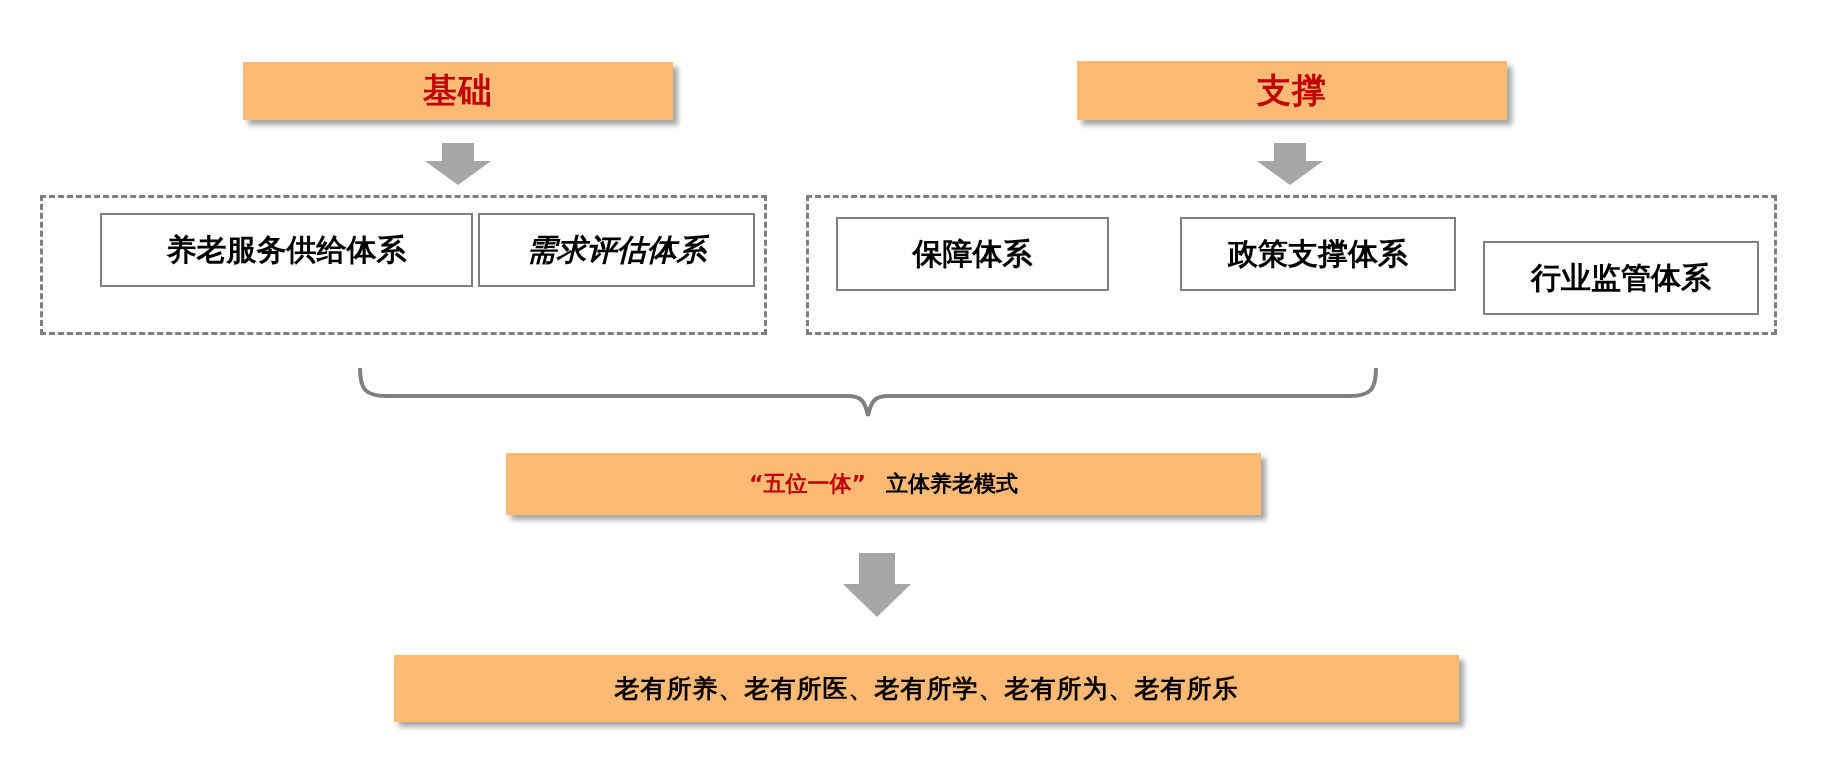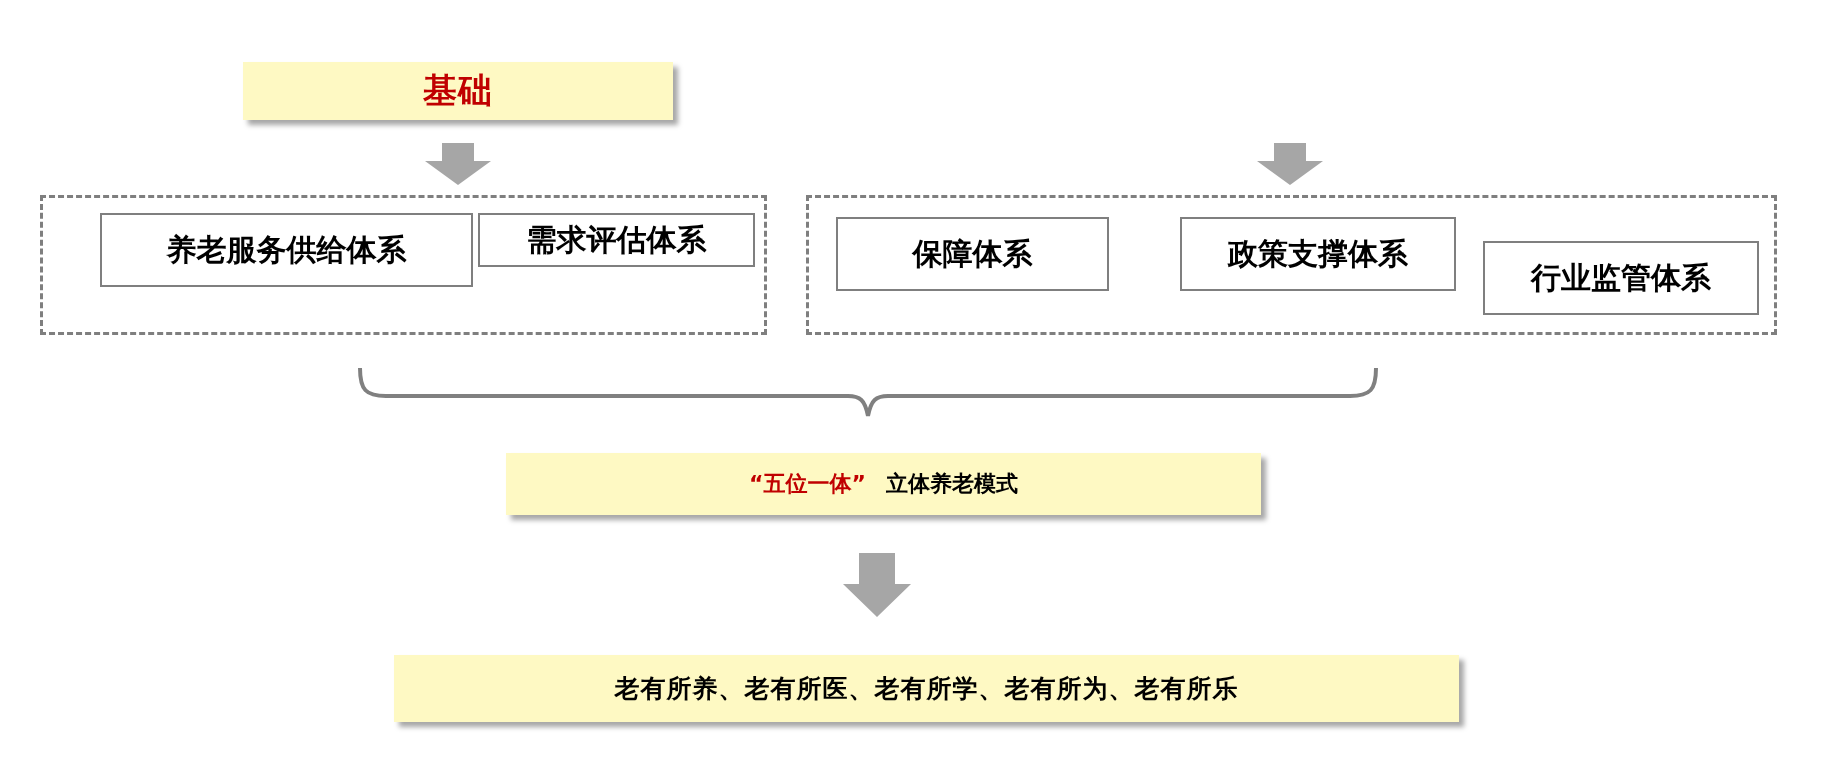--- a/index.html
+++ b/index.html
@@ -5,21 +5,21 @@
   html,body { margin:0; padding:0; background:#ffffff; }
   .canvas {
     position:relative;
     width:1830px; height:764px;
     background:#ffffff;
     font-family:"DejaVu Sans","Liberation Sans",sans-serif;
     overflow:hidden;
   }
   .gray-box {
     position:absolute;
-    background:#fef9c3;
+    background:#fdba74;
     box-shadow:5px 5px 5px rgba(0,0,0,0.35);
     display:flex; align-items:center; justify-content:center;
     font-weight:bold;
     white-space:nowrap;
   }
   .hdr { font-size:34px; color:#C00000; letter-spacing:1px; }
   .hdr-left  { left:243px;  top:62px; width:430px; height:58px; }
   .hdr-right { left:1077px; top:61px; width:430px; height:59px; }
 
   .arrow { position:absolute; line-height:0; }
@@ -40,41 +40,44 @@
   .white-box {
     position:absolute;
     box-sizing:border-box;
     background:#ffffff;
     border:2px solid #7F7F7F;
     display:flex; align-items:center; justify-content:center;
     font-weight:bold; font-size:30px; color:#000000;
     white-space:nowrap;
   }
   .wb1 { left:100px;  top:213px; width:373px; height:74px; }
-  .wb2 { left:478px;  top:213px; width:277px; height:54px; }
+  .wb2 { left:478px;  top:213px; width:277px; height:74px;font-style:italic; }
   .wb3 { left:836px;  top:217px; width:273px; height:74px; }
   .wb4 { left:1180px; top:217px; width:276px; height:74px;align-items:center; }
   .wb5 { left:1483px; top:217px; width:276px; height:74px;margin-top:24px; }
 
   .brace { position:absolute; left:358px; top:362px; line-height:0; }
   .brace svg path { stroke:#808080; stroke-width:4; fill:none; }
 
   .center-box { left:506px; top:453px; width:755px; height:62px; font-size:22px;text-align:center; }
   .center-box .highlight { color:#C00000; }
   .center-box .rest { color:#000000; margin-left:20px; }
 
   .bottom-box { left:394px; top:655px; width:1065px; height:67px; font-size:25px; color:#000000; letter-spacing:1px; }
 </style>
 </head>
 <body>
 
 <div class="canvas">
 
   <div class="gray-box hdr hdr-left">
     <span>基础</span>
+  </div>
+  <div class="gray-box hdr hdr-right">
+    <span>支撑</span>
   </div>
 
   <div class="arrow arrow-left">
     <svg width="66" height="42" viewBox="0 0 66 42">
         <polygon points="17,0 49,0 49,18 66,18 33,42 0,18 17,18"></polygon>
       </svg>
   </div>
   <div class="arrow arrow-right">
     <svg width="66" height="42" viewBox="0 0 66 42">
         <polygon points="17,0 49,0 49,18 66,18 33,42 0,18 17,18"></polygon>

